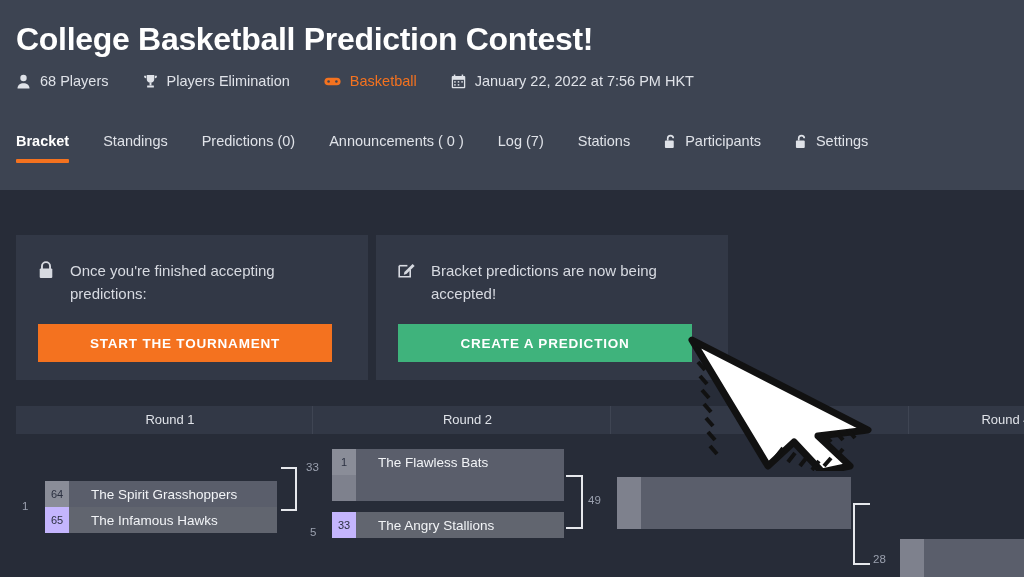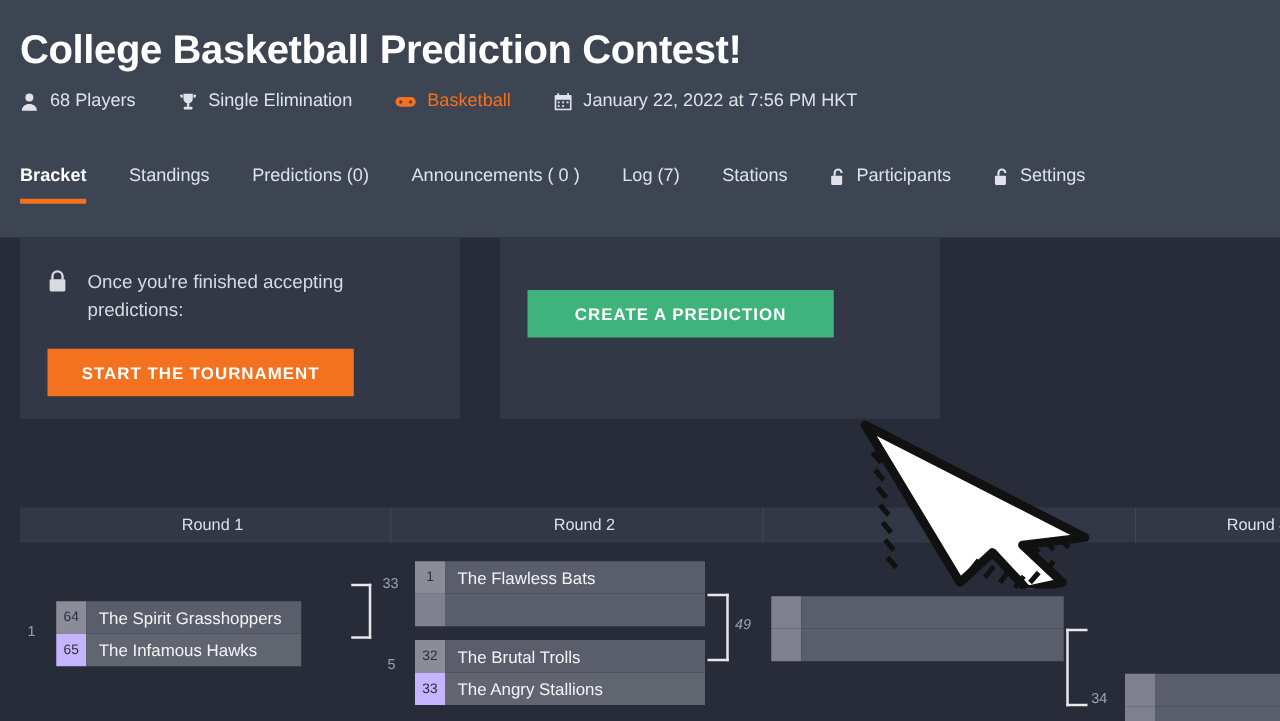--- a/index.html
+++ b/index.html
@@ -56,22 +56,22 @@
   .tab .lk{display:inline-flex;margin-right:8px;}
   .tab.active{color:#ffffff;font-weight:bold;align-items:center;}
   .tab.active:after{
     content:"";position:absolute;left:0;right:0;bottom:0;
     height:4px;background:#f4721f;border-radius:1px;
   }
   
   .cards{
     display:flex;
     padding:0 16px;
+    margin-top:45px;
     box-sizing:border-box;
-    gap:24px;
   }
   .card{
     background:#323846;
     width:352px;
     height:145px;
     box-sizing:border-box;
     padding:24px 22px 0 22px;
     margin-right:8px;
     position:relative;
   }
@@ -79,21 +79,21 @@
   .card-ic{margin-right:16px;margin-top:2px;flex:0 0 auto;}
   .card-txt{font-size:15px;line-height:1.55;color:#d7dae1;max-width:250px;}
   .btn{
     display:block;
     margin-top:18px;
     height:38px;line-height:38px;
     text-align:center;
     font-size:13.5px;font-weight:bold;
     letter-spacing:0.8px;
     color:#ffffff;
-    border:none;width:245px;
+    border:none;width:294px;
     cursor:pointer;
     font-family:"Liberation Sans", sans-serif;
   }
   .btn.orange{background:#f4721f;}
   .btn.green{background:#3fb37c;}
   
   .rounds{
     position:absolute;
     left:16px;right:0;top:406px;
     height:28px;
@@ -115,21 +115,21 @@
   .bracket{position:absolute;left:0;right:0;top:440px;bottom:0;overflow:hidden;}
   .match{position:absolute;}
   .slot{display:flex;height:26px;align-items:stretch;}
   .seed{
     width:24px;flex:0 0 24px;background:#8a8d98;color:#2b3040;
     font-size:11px;display:flex;align-items:center;justify-content:center;
   }
   .tname{
     flex:1;background:#5a5e6b;color:#f2f4f7;
     font-size:13.5px;display:flex;align-items:center;
-    padding-left:10px;box-sizing:border-box;font-weight:500;
+    padding-left:22px;box-sizing:border-box;font-weight:500;
   }
   .slot.lower .seed{background:#c4b5fd;}
   .slot.lower .tname{background:#61656f;}
   .slot.blank .seed{background:#7e818d;}
   .slot.blank .tname{background:#5a5e6b;}
   .mnum{
     position:absolute;font-size:11.5px;color:#9aa0ae;
   }
   .conn{position:absolute;border:solid #e6e8ec;border-width:0;}
   
@@ -157,21 +157,21 @@
     <div class="meta-item">
       <span class="mi-ic">
         <svg width="15" height="15" viewBox="0 0 16 16">
             <path d="M4 1h8v4.2A4 4 0 0 1 8 9.4 4 4 0 0 1 4 5.2z" fill="#dfe2e8"></path>
             <path d="M1.2 1.9h2.2v2.4A1.7 1.7 0 0 1 1.2 3z" fill="#dfe2e8"></path>
             <path d="M14.8 1.9h-2.2v2.4A1.7 1.7 0 0 0 14.8 3z" fill="#dfe2e8"></path>
             <rect x="7" y="9" width="2" height="3.2" fill="#dfe2e8"></rect>
             <rect x="4.4" y="12.2" width="7.2" height="2.3" rx="0.4" fill="#dfe2e8"></rect>
           </svg>
       </span>
-      <span>Single Elimination</span>
+      <span>Players Elimination</span>
     </div>
 
     <div class="meta-item accent">
       <span class="mi-ic">
         <svg width="17" height="13" viewBox="0 0 20 12">
             <rect x="0.5" y="1.5" width="19" height="9" rx="4.5" fill="#f4721f"></rect>
             <circle cx="5.4" cy="6" r="1.5" fill="#3d4452"></circle>
             <circle cx="14.6" cy="6" r="1.5" fill="#3d4452"></circle>
           </svg>
       </span>
@@ -245,35 +245,45 @@
             <path d="M3.4 7V4.6a3.6 3.6 0 0 1 7.2 0V7" fill="none" stroke="#d7dae1" stroke-width="1.7"></path>
             <rect x="1.4" y="6.6" width="11.2" height="8.6" rx="1" fill="#d7dae1"></rect>
           </svg>
       </span>
       <div class="card-txt">Once you're finished accepting predictions:</div>
     </div>
     <button class="btn orange">START THE TOURNAMENT</button>
   </div>
 
   <div class="card">
+    <div class="card-head">
+      <span class="card-ic">
+        <svg width="17" height="18" viewBox="0 0 17 17">
+            <path d="M1.2 4.2h8.2" stroke="#d7dae1" stroke-width="1.6" fill="none"></path>
+            <path d="M1.2 4.2v11h11V8" stroke="#d7dae1" stroke-width="1.6" fill="none"></path>
+            <path d="M6.4 10.6 14.6 2.4l2 2-8.2 8.2-2.6.6z" fill="#d7dae1"></path>
+          </svg>
+      </span>
+      <div class="card-txt">Bracket predictions are now being accepted!</div>
+    </div>
     <button class="btn green">CREATE A PREDICTION</button>
   </div>
 </div>
 
 <div class="rounds">
   <div class="round-h" style="width:284px">Round 1</div>
   <div class="round-h" style="width:285px">Round 2</div>
   <div class="round-h" style="width:285px">Round 3</div>
   <div class="round-h" style="width:170px">Round 4</div>
 </div>
 
 <div class="bracket">
 
   <div class="mnum" style="left:22px;top:60px;">1</div>
-  <div class="match" style="left:45px;top:41px;width:196px;">
+  <div class="match" style="left:45px;top:41px;width:232px;">
     <div class="slot">
       <div class="seed">64</div>
       <div class="tname">The Spirit Grasshoppers</div>
     </div>
     <div class="slot lower">
       <div class="seed">65</div>
       <div class="tname">The Infamous Hawks</div>
     </div>
   </div>
   <div class="conn" style="left:281px;top:27px;width:14px;height:40px;border-top-width:2px;border-left-width:0;border-right-width:2px;border-bottom-width:2px;"></div>
@@ -285,44 +295,40 @@
       <div class="tname">The Flawless Bats</div>
     </div>
     <div class="slot blank">
       <div class="seed"></div>
       <div class="tname"></div>
     </div>
   </div>
 
   <div class="mnum" style="left:310px;top:86px;">5</div>
   <div class="match" style="left:332px;top:72px;width:232px;">
-    <div class="slot">
-      <div class="seed">32</div>
-      <div class="tname">The Brutal Trolls</div>
-    </div>
     <div class="slot lower">
       <div class="seed">33</div>
       <div class="tname">The Angry Stallions</div>
     </div>
   </div>
   <div class="conn" style="left:566px;top:35px;width:15px;height:50px;border-top-width:2px;border-right-width:2px;border-bottom-width:2px;border-left-width:0;"></div>
-  <div class="mnum" style="left:588px;top:54px;font-style:italic;">49</div>
+  <div class="mnum" style="left:588px;top:54px;">49</div>
 
   <div class="match" style="left:617px;top:37px;width:234px;">
     <div class="slot blank">
       <div class="seed"></div>
       <div class="tname"></div>
     </div>
     <div class="slot blank lower">
       <div class="seed"></div>
       <div class="tname"></div>
     </div>
   </div>
   <div class="conn" style="left:853px;top:63px;width:15px;height:58px;border-top-width:2px;border-right-width:0;border-bottom-width:2px;border-left-width:2px;"></div>
-  <div class="mnum" style="left:873px;top:113px;">34</div>
+  <div class="mnum" style="left:873px;top:113px;">28</div>
 
   <div class="match" style="left:900px;top:99px;width:230px;">
     <div class="slot blank">
       <div class="seed"></div>
       <div class="tname"></div>
     </div>
     <div class="slot blank lower">
       <div class="seed"></div>
       <div class="tname"></div>
     </div>

